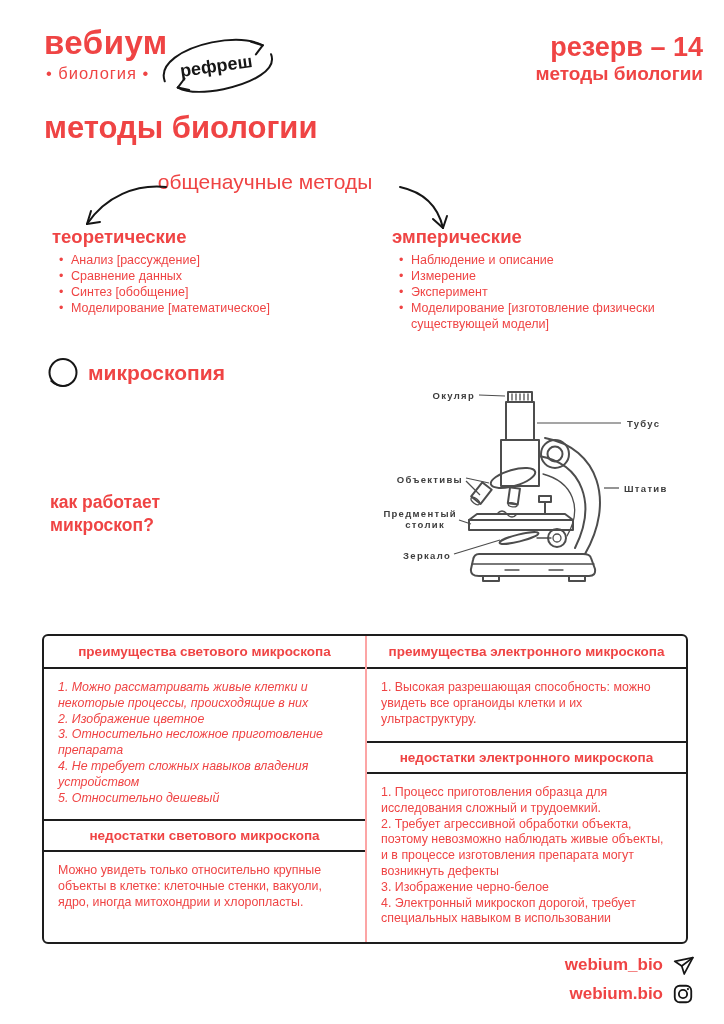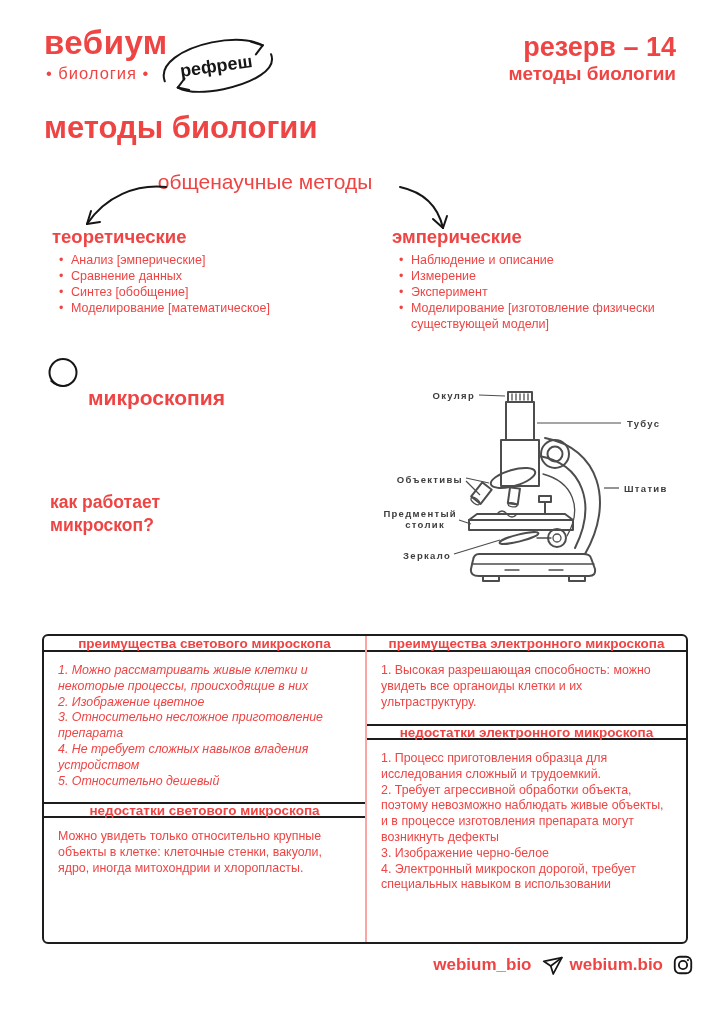--- a/index.html
+++ b/index.html
@@ -6,62 +6,62 @@
   .sheet{
     position:relative;width:724px;height:1024px;background:#ffffff;
     font-family:"Liberation Sans", sans-serif;color:#ef4444;overflow:hidden;
     margin:0 auto;
   }
   
   .brand-logo{position:absolute;left:44px;top:24px;font-size:33px;font-weight:700;letter-spacing:.5px;}
   .brand-sub{position:absolute;left:46px;top:64px;font-size:16.5px;font-weight:500;letter-spacing:1px;}
   .refresh-doodle{position:absolute;left:150px;top:30px;}
   .refresh-doodle text{font-size:18px;font-weight:600;fill:#161616;}
-  .issue{position:absolute;right:48px;top:32px;text-align:right;}
+  .issue{position:absolute;right:21px;top:32px;text-align:right;}
   .issue-number{font-size:27px;font-weight:700;line-height:31px;}
   .issue-sub{font-size:19px;font-weight:700;line-height:22px;}
   
   .page-title{position:absolute;left:44px;top:110px;font-size:31px;font-weight:700;}
   
   .methods-heading{position:absolute;left:140px;top:170px;width:250px;text-align:center;font-size:21px;font-weight:400;}
   .arrow-svg{position:absolute;}
   .arrow-left{left:78px;top:180px;}
   .arrow-right{left:394px;top:182px;}
   .group-title{position:absolute;font-size:18.5px;font-weight:600;}
   .group-title.left{left:52px;top:226px;}
   .group-title.right{left:392px;top:226px;}
   .bullet-list{position:absolute;margin:0;padding:0;list-style:none;font-size:12.5px;line-height:16px;font-weight:500;}
   .bullet-list.left{left:58px;top:252px;width:290px;}
   .bullet-list.right{left:398px;top:252px;width:292px;}
   .bullet-list li{position:relative;padding-left:13px;}
   .bullet-list li::before{content:"•";position:absolute;left:1px;}
   
   .circle-doodle{position:absolute;left:45px;top:356px;}
-  .microscopy-heading{position:absolute;left:88px;top:361px;font-size:21px;font-weight:600;margin-top:25px;}
+  .microscopy-heading{position:absolute;left:88px;top:361px;font-size:21px;font-weight:600;}
   .question{position:absolute;left:50px;top:491px;font-size:17.5px;line-height:23px;font-weight:600;white-space:pre-line;}
   .microscope{position:absolute;left:383px;top:386px;}
   .microscope text{font-family:"Liberation Sans",sans-serif;font-size:9.5px;letter-spacing:1.3px;font-weight:700;fill:#3d3d3d;}
   .mstroke{stroke:#4d4d4d;fill:none;stroke-width:2;stroke-linecap:round;stroke-linejoin:round;}
   .mthin{stroke:#4d4d4d;fill:none;stroke-width:1.3;stroke-linecap:round;}
   .mlabel-line{stroke:#4d4d4d;stroke-width:1.2;}
   
   .cmp-table{position:absolute;left:42px;top:634px;width:646px;height:310px;display:flex;
     border:2px solid #1d1d1d;border-radius:6px;box-sizing:border-box;}
   .cmp-col{width:50%;display:flex;flex-direction:column;box-sizing:border-box;}
   .cmp-col.right{border-left:2px solid #fca5a5;}
   .cell{box-sizing:border-box;}
-  .cell.head{height:16px;display:flex;align-items:center;justify-content:center;
+  .cell.head{height:33px;display:flex;align-items:center;justify-content:center;
     font-size:13.5px;font-weight:600;border-bottom:2px solid #1d1d1d;text-align:center;}
   .cell.head.mid{border-top:2px solid #1d1d1d;}
   .cell.body{padding:11px 14px;font-size:12.4px;line-height:15.8px;font-weight:500;white-space:pre-line;}
   .cmp-col.left .body-1{height:150px;font-style:italic;}
   .cmp-col.right .body-1{height:72px;}
   .cell.body.last{flex:1;}
   
-  .footer{position:absolute;right:30px;top:954px;display:flex;flex-direction:row;align-items:flex-end;gap:7px;}
+  .footer{position:absolute;right:30px;top:954px;display:flex;flex-direction:column;align-items:flex-end;gap:7px;}
   .social-row{display:flex;align-items:center;gap:9px;}
   .social-label{font-size:17px;font-weight:600;}
   .social-icon{display:block;}
 </style>
 </head>
 <body>
 
 <div class="sheet">
 
   <div class="brand-logo">вебиум</div>
@@ -100,21 +100,21 @@
       <path d="M6 5 C 29 10, 44 24, 49 46"></path>
       <path d="M49 46 L 39 37"></path>
         <path d="M49 46 L 53 34"></path>
     </g>
   </svg>
 
   <div class="group-title left">теоретические</div>
   <div class="group-title right">эмперические</div>
 
   <ul class="bullet-list left">
-    <li>Анализ [эмперические]</li>
+    <li>Анализ [рассуждение]</li>
     <li>Сравнение данных</li>
     <li>Синтез [обобщение]</li>
     <li>Моделирование [математическое]</li>
   </ul>
   <ul class="bullet-list right">
     <li>Наблюдение и описание</li>
     <li>Измерение</li>
     <li>Эксперимент</li>
     <li>Моделирование [изготовление физически существующей модели]</li>
   </ul>

